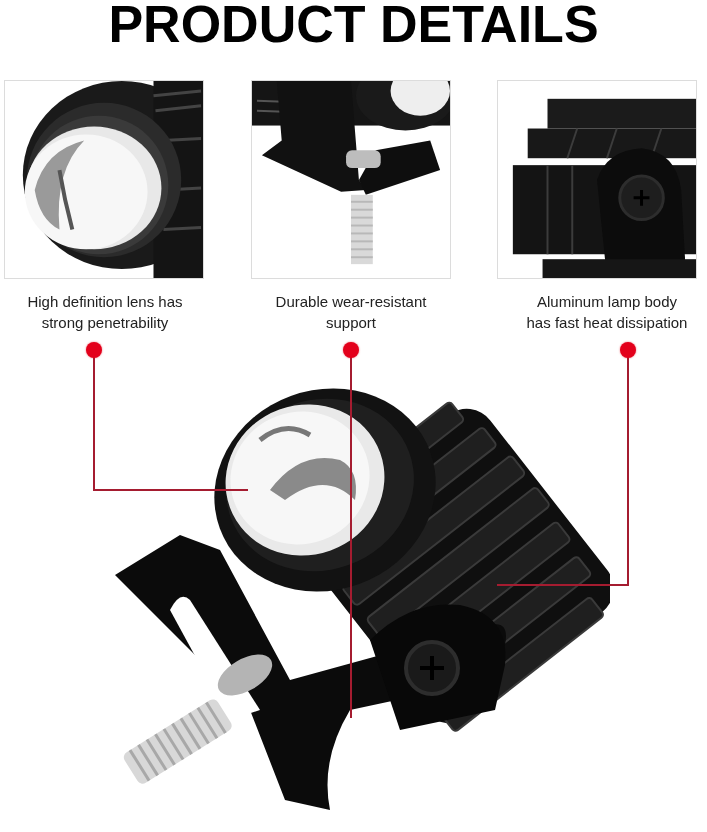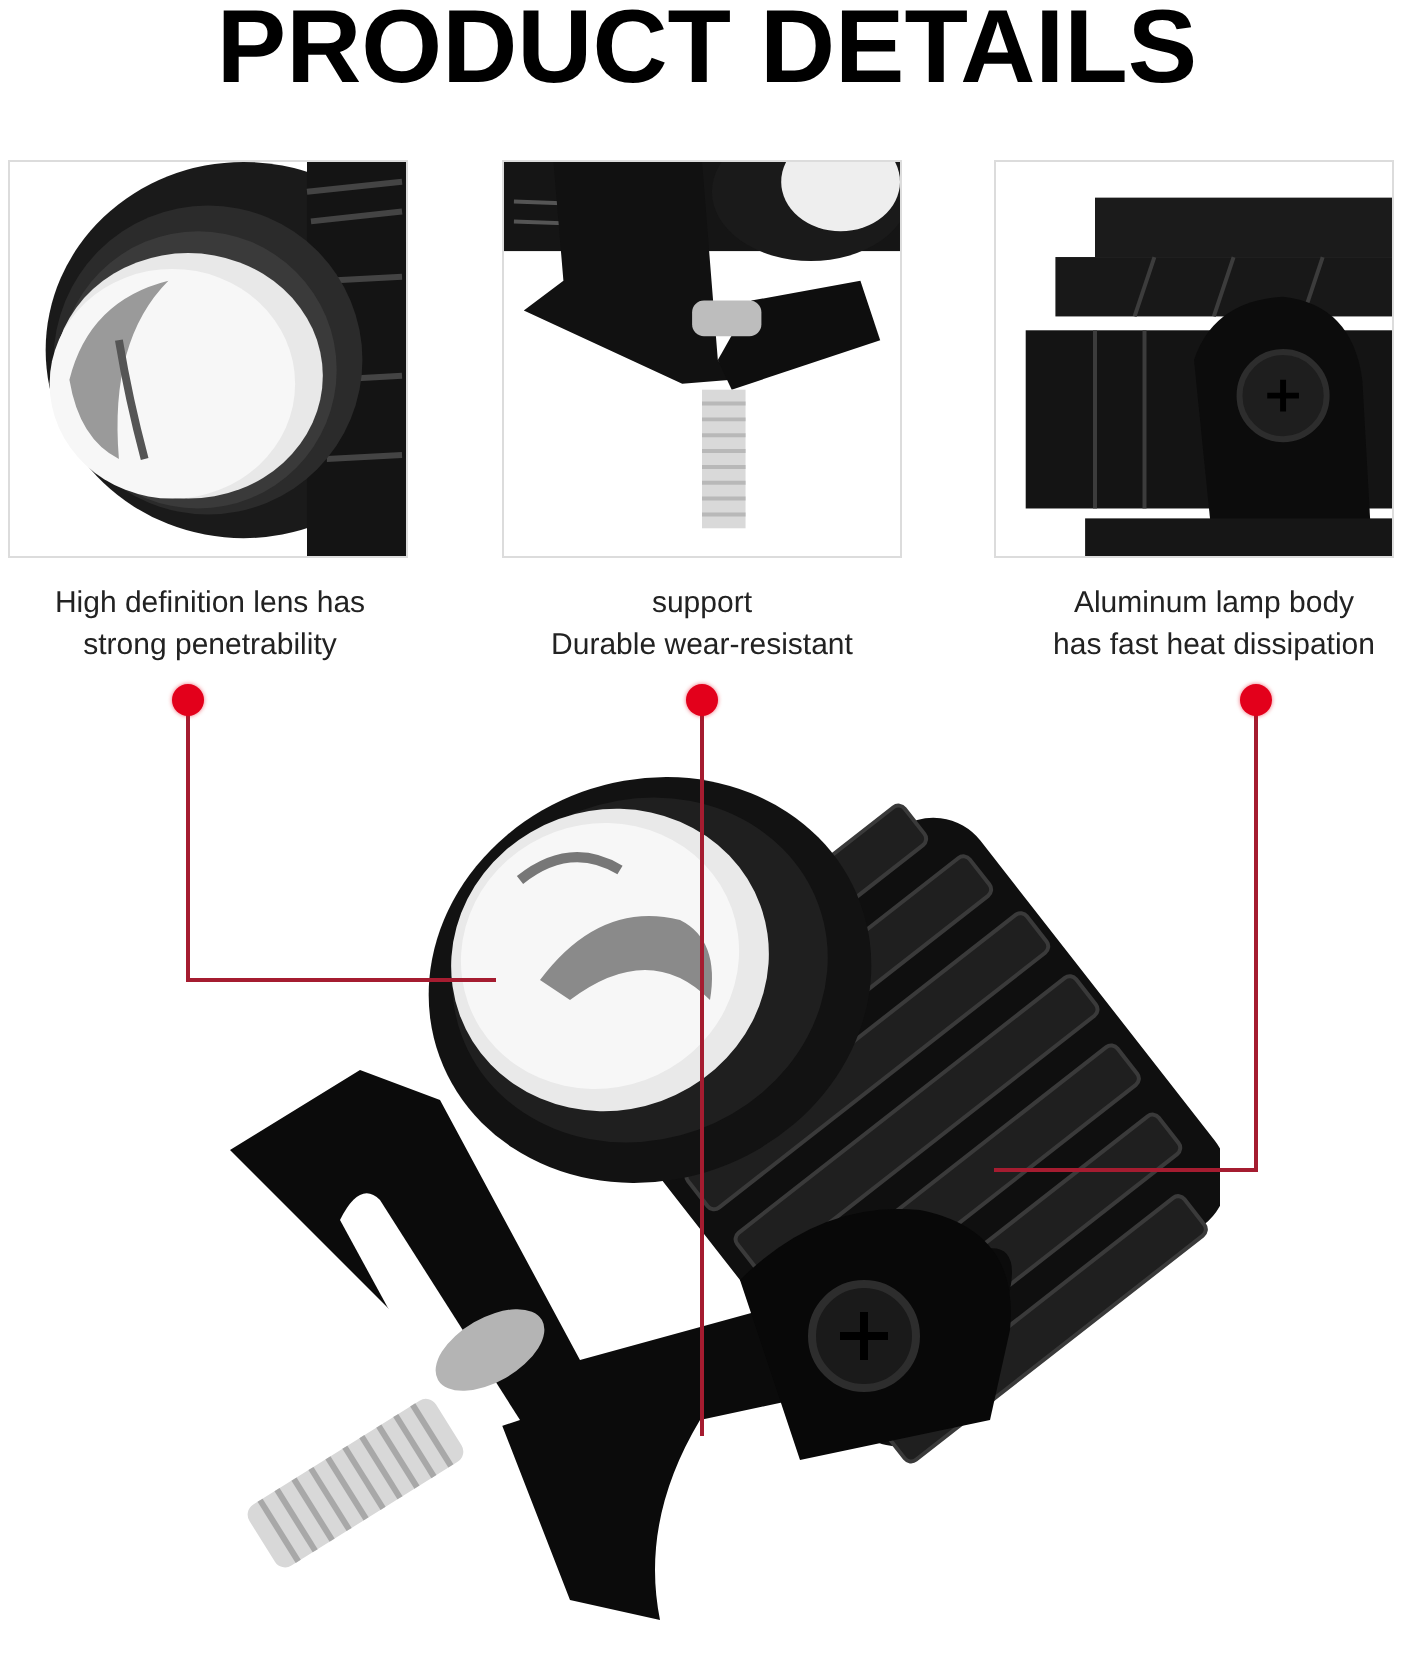--- a/index.html
+++ b/index.html
@@ -84,22 +84,22 @@
     <path d="M137 118 L153 118 M145 110 L145 126" stroke="#000" stroke-width="3"></path>
     <rect x="45" y="180" width="155" height="19" fill="#161616"></rect>
   </svg>
 </div>
 
 <div class="caption" style="left:-15px;">
   <div>High definition lens has</div>
   <div>strong penetrability</div>
 </div>
 <div class="caption" style="left:231px;">
+  <div>Durable wear-resistant</div>
   <div>support</div>
-  <div>Durable wear-resistant</div>
 </div>
 <div class="caption" style="left:487px;">
   <div>Aluminum lamp body</div>
   <div>has fast heat dissipation</div>
 </div>
 
 <div class="main">
   <svg viewBox="0 0 500 450">
 
     <g transform="rotate(-32 90 350)">

